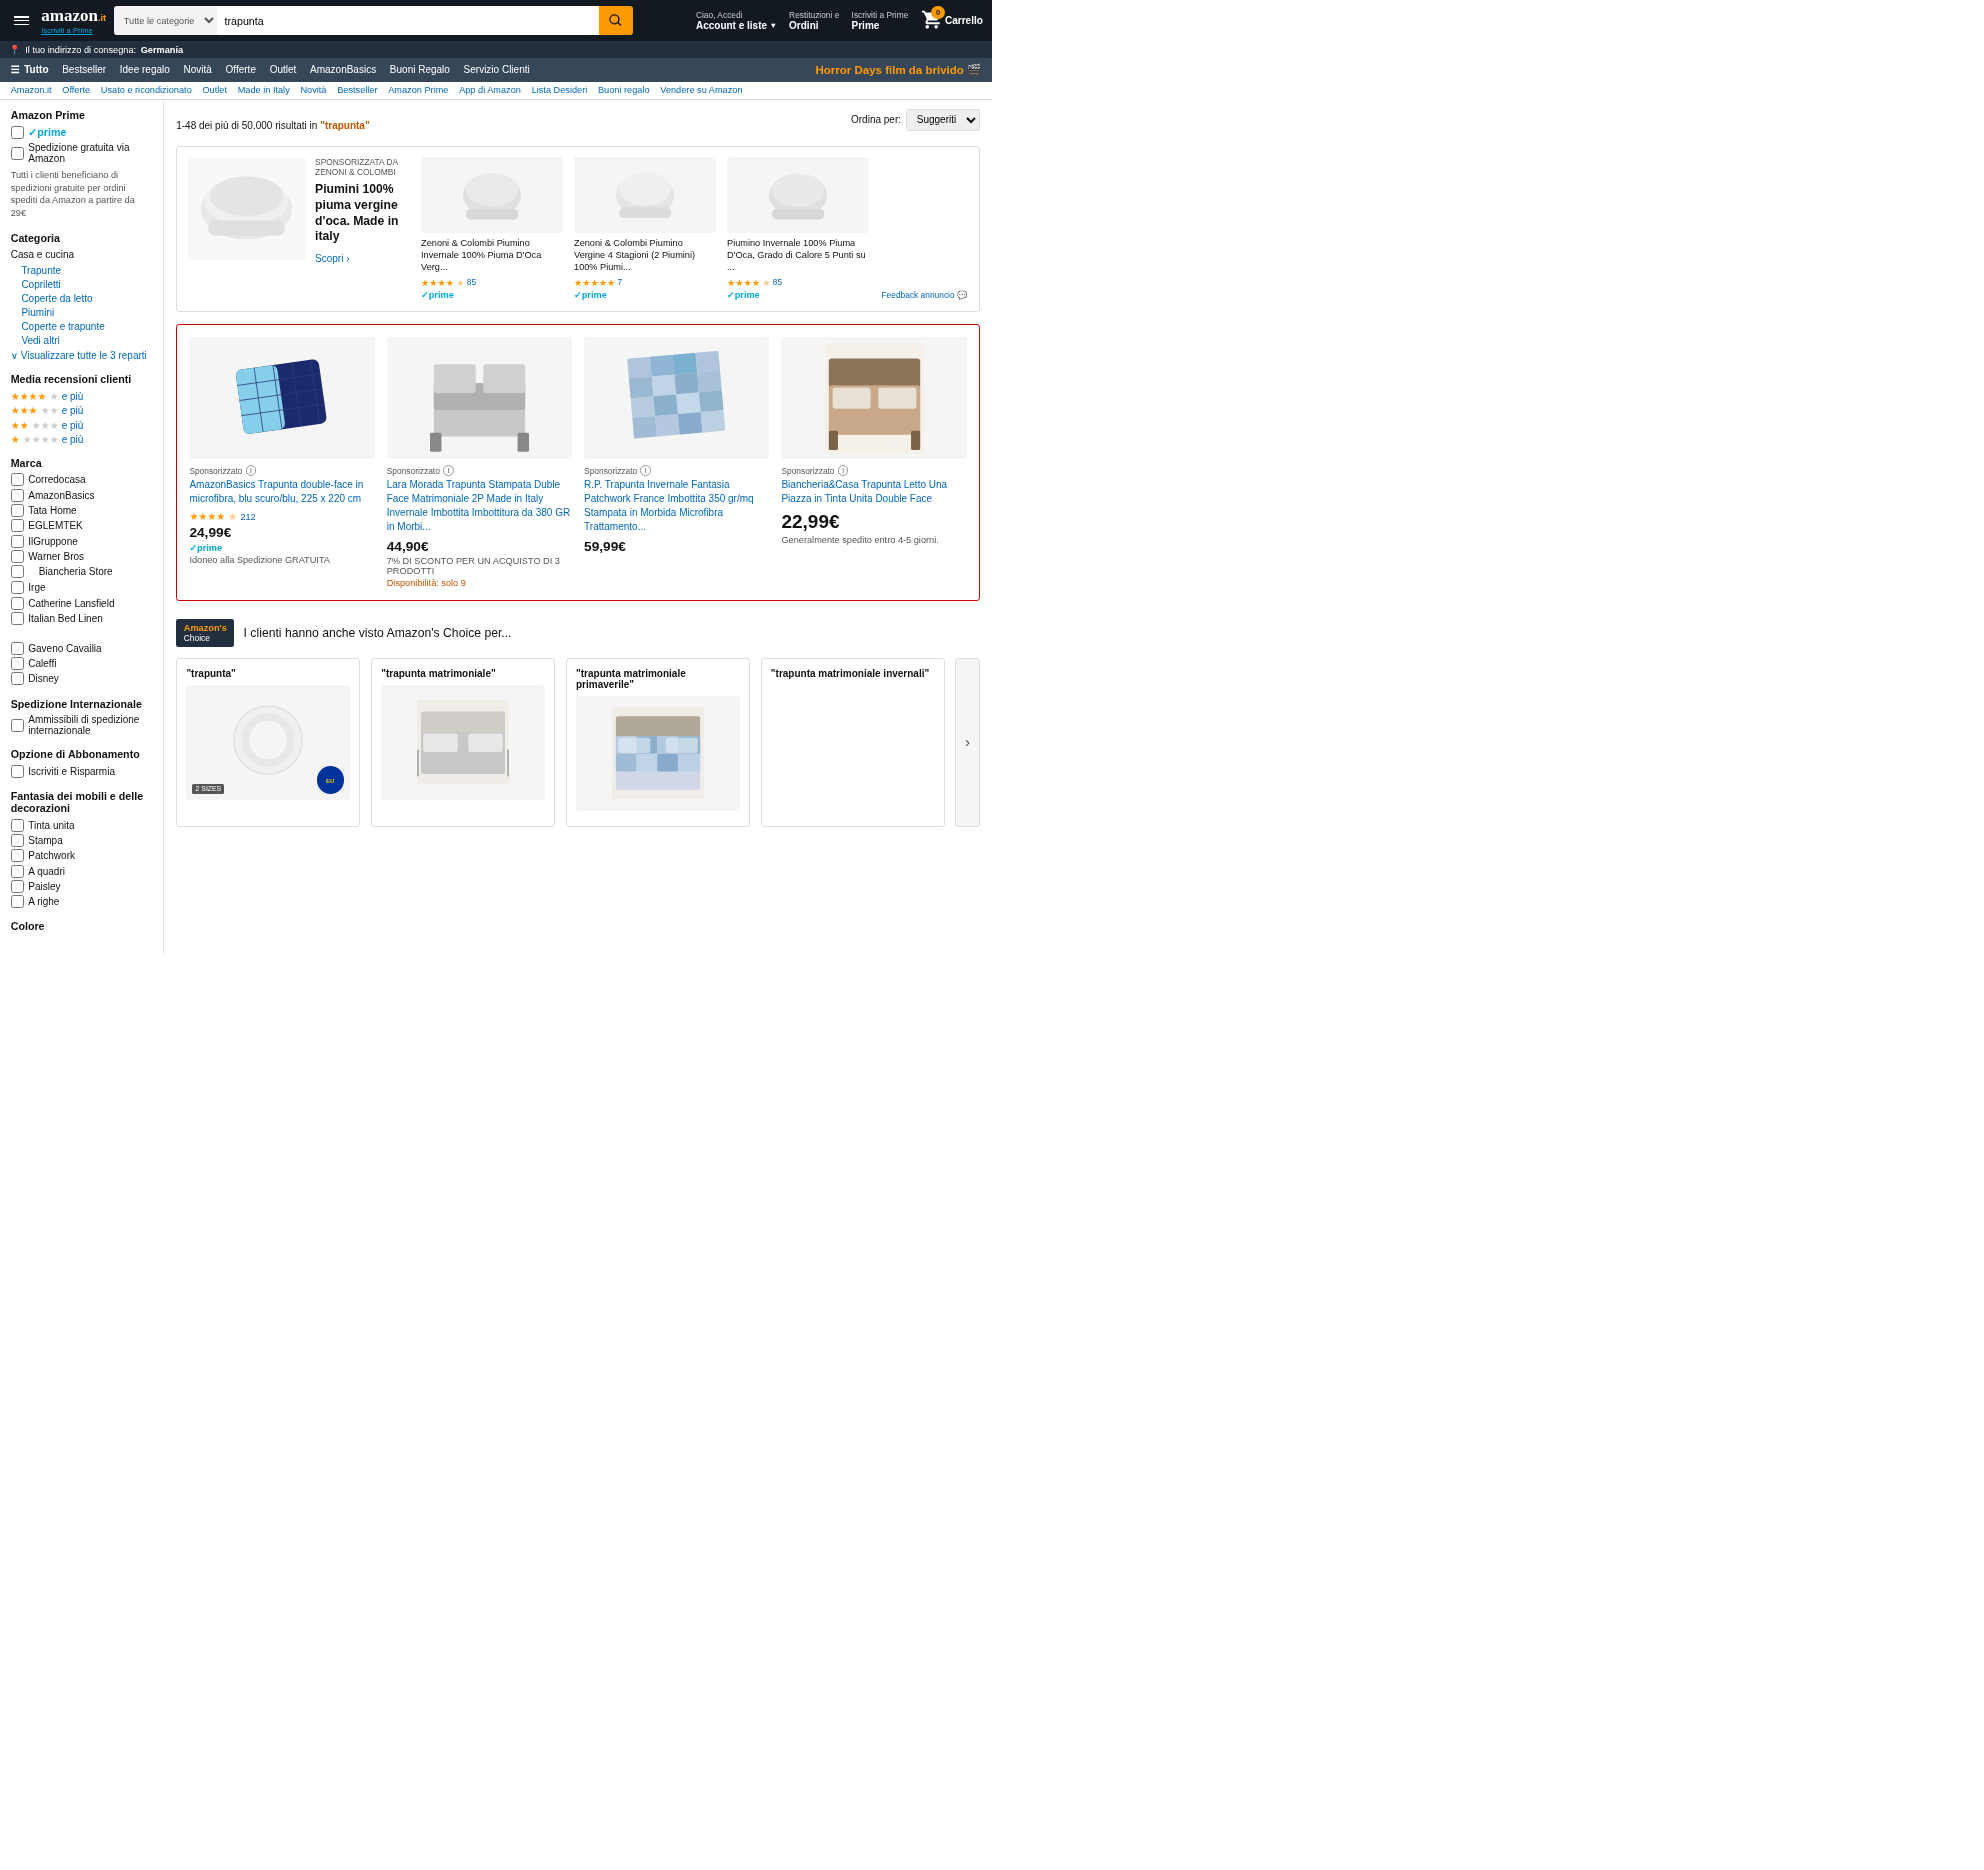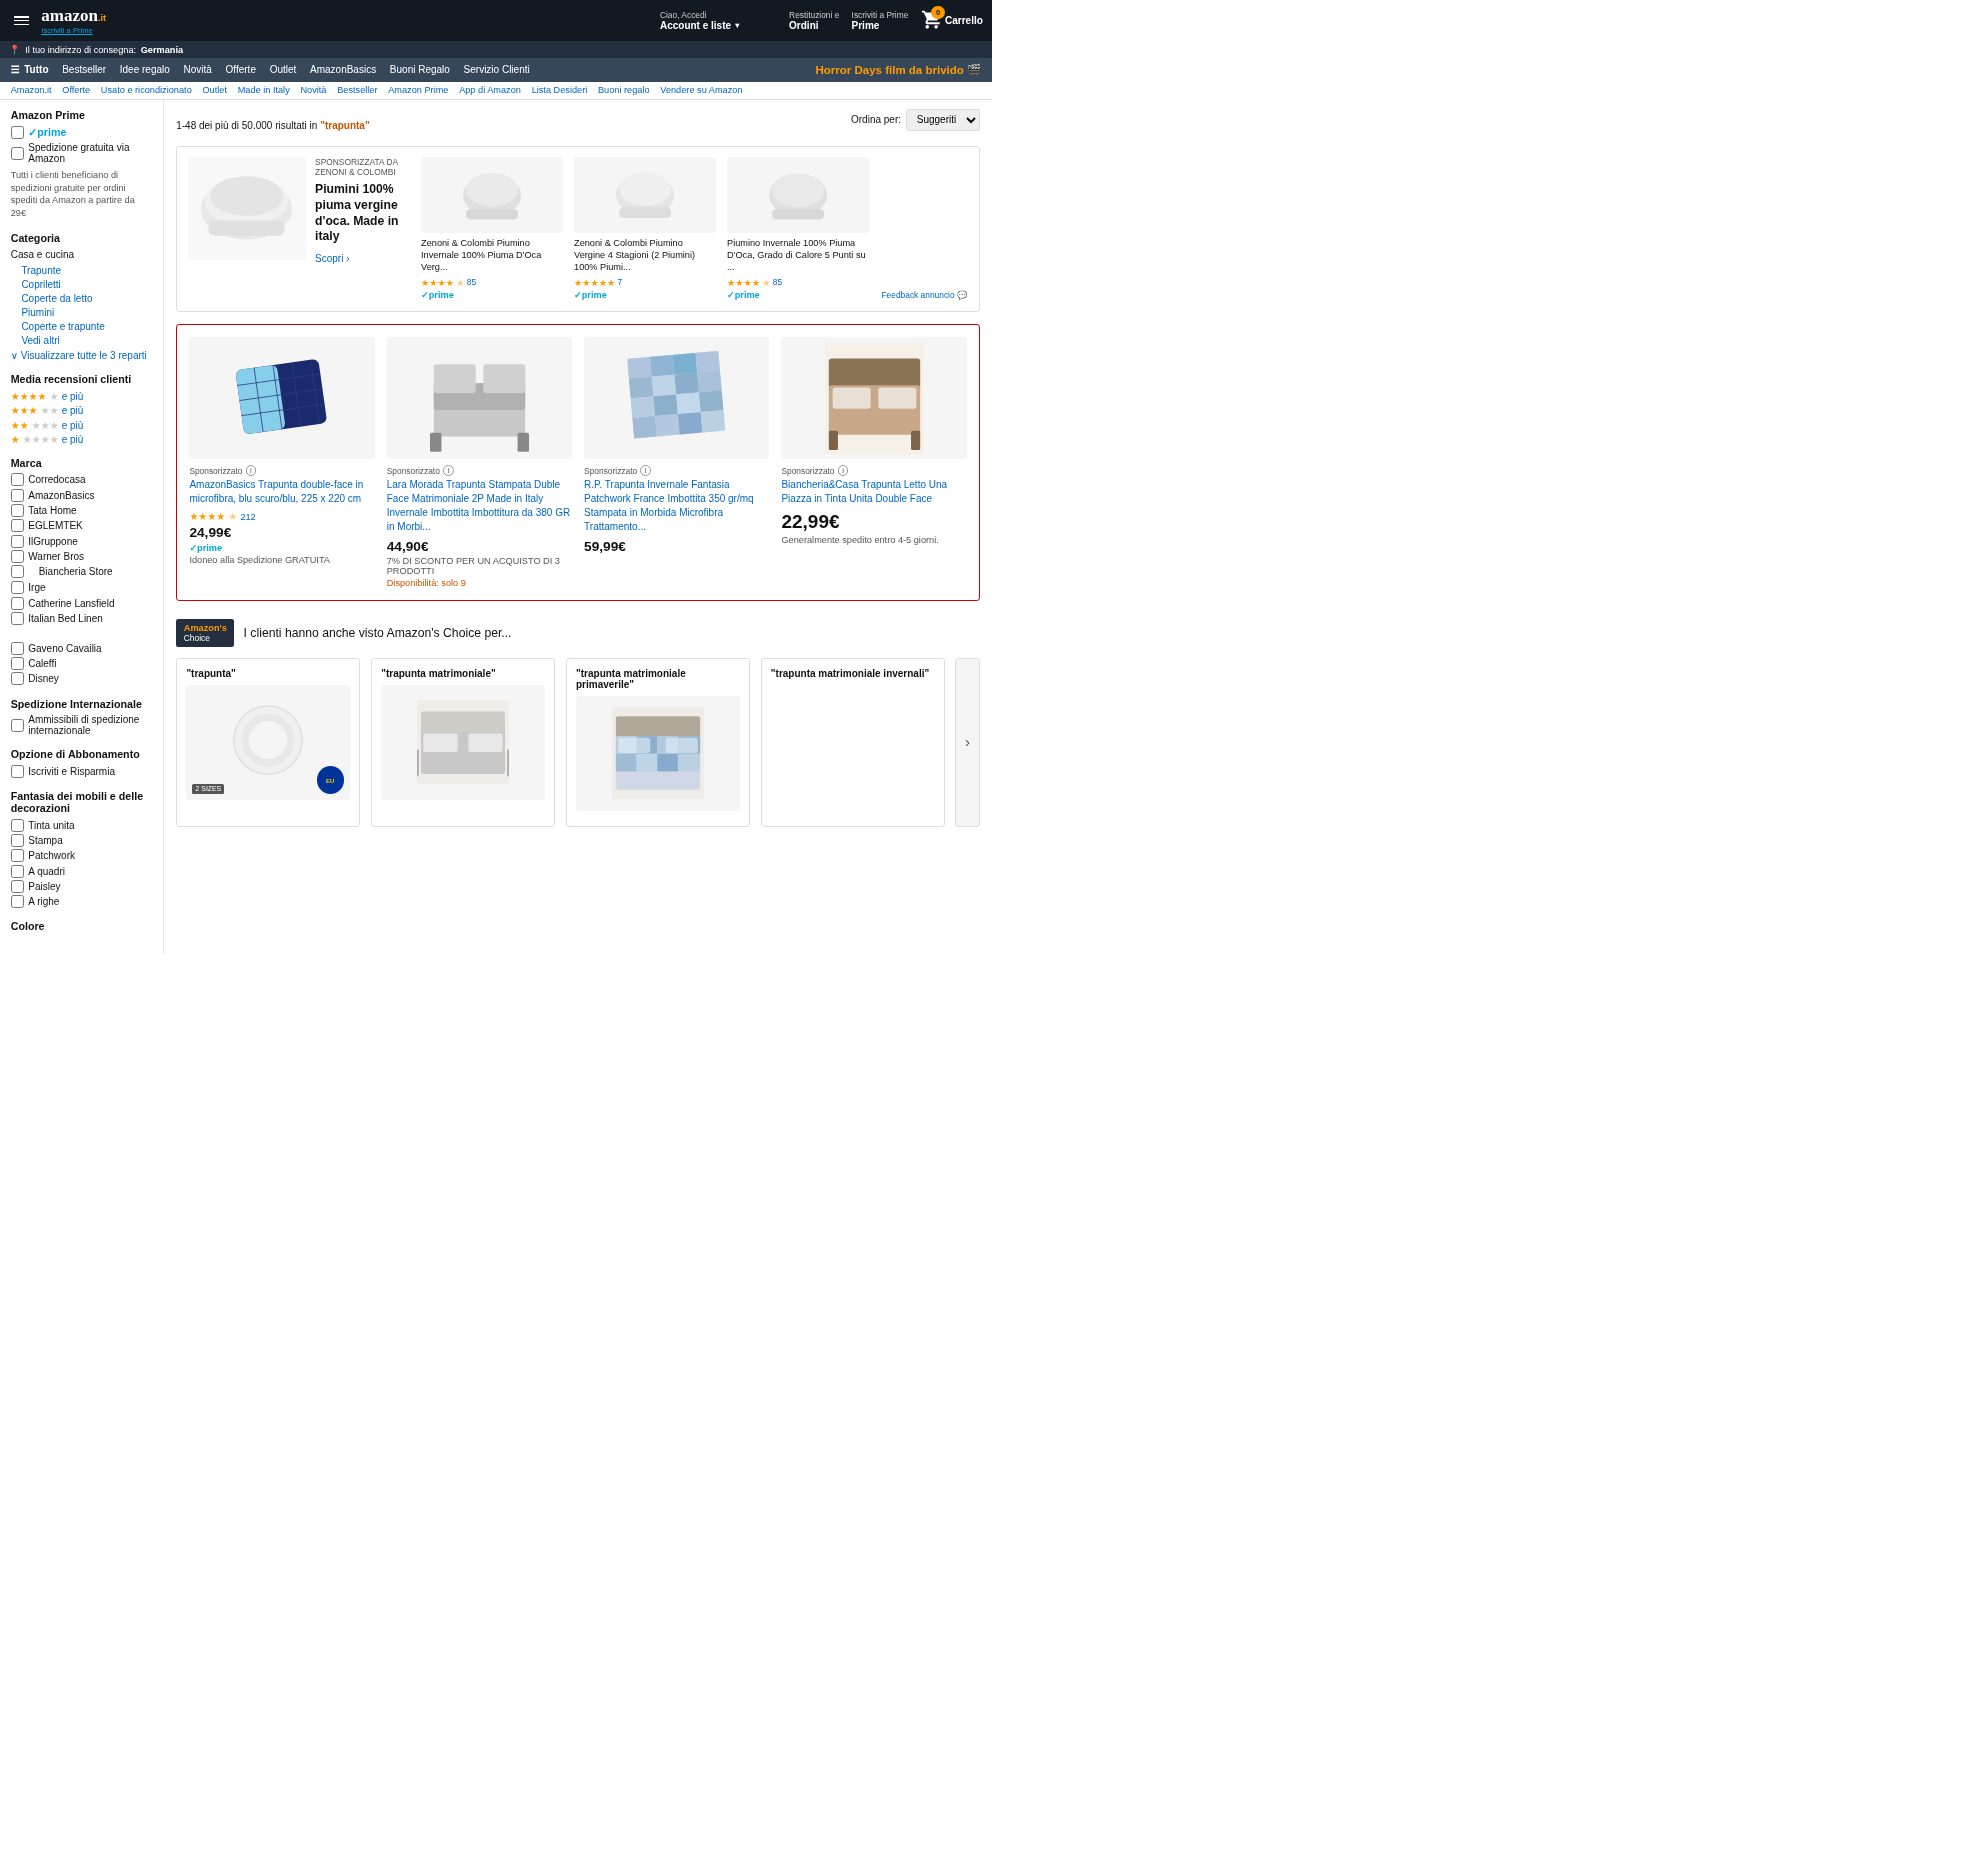--- a/index.html
+++ b/index.html
@@ -14,29 +14,40 @@
     <span style="display:block; width:15.3px; height:1.5px; background:#fff;"></span>
     <span style="display:block; width:15.3px; height:1.5px; background:#fff;"></span>
   </div>
   <div style="display:flex; flex-direction:column; align-items:flex-start; cursor:pointer;">
     <div style="display:flex; align-items:baseline; gap:0;">
       <span style="color:#fff; font-size:17px; font-weight:bold; font-family:Georgia,serif;">amazon</span>
       <span style="color:#ff9900; font-size:9.2px; font-weight:bold;">.it</span>
     </div>
     <span style="color:#00a8e1; font-size:7.6px; text-decoration:underline; cursor:pointer;">Iscriviti a Prime</span>
   </div>
+  <div style="display:flex; flex:1; max-width:519px;">
+    <select style="background:#f3f3f3; border:none; padding:0 6.1px; height:29px; border-radius:3.1px 0 0 3.1px; font-size:9.2px; cursor:pointer; color:#555;">
+      <option>Tutte le categorie</option>
+    </select>
+    <input type="text" style="flex: 1 1 0%; padding: 0px 7.6px; height: 29px; border: none; font-size: 10.7px; outline: none;" value="trapunta">
+    <button style="background:#ff9900; border:none; width:34px; height:29px; border-radius:0 3.1px 3.1px 0; cursor:pointer; display:flex; align-items:center; justify-content:center;">
+      <svg xmlns="http://www.w3.org/2000/svg" viewBox="0 0 24 24" width="15.3" height="15.3" fill="#131921">
+          <path d="M10 2a8 8 0 105.293 14.121l4.293 4.293 1.414-1.414-4.293-4.293A8 8 0 0010 2zm0 2a6 6 0 110 12A6 6 0 0110 4z"></path>
+        </svg>
+    </button>
+  </div>
   <div style="display:flex; align-items:center; gap:12.2px; margin-left:auto; color:#fff;">
     <div style="cursor:pointer;">
       <div style="font-size:8.4px; color:#ccc;">Ciao, Accedi</div>
       <div style="font-size:10px; font-weight:bold; display:flex; align-items:center; gap:2.3px;">
         <span>Account e liste</span>
         <span style="font-size:7.6px;">▼</span>
       </div>
     </div>
-    <div style="cursor:pointer;margin-left:36px;">
+    <div style="cursor:pointer;">
       <div style="font-size:8.4px; color:#ccc;">Restituzioni e</div>
       <div style="font-size:10px; font-weight:bold;">Ordini</div>
     </div>
     <div style="cursor:pointer;">
       <div style="font-size:8.4px; color:#ccc;">Iscriviti a Prime</div>
       <div style="font-size:10px; font-weight:bold;">Prime</div>
     </div>
     <div style="display:flex; align-items:center; gap:3.1px; cursor:pointer;">
       <div style="position:relative; display:inline-block;">
         <svg xmlns="http://www.w3.org/2000/svg" viewBox="0 0 24 24" width="21.4" height="21.4" fill="#fff">

